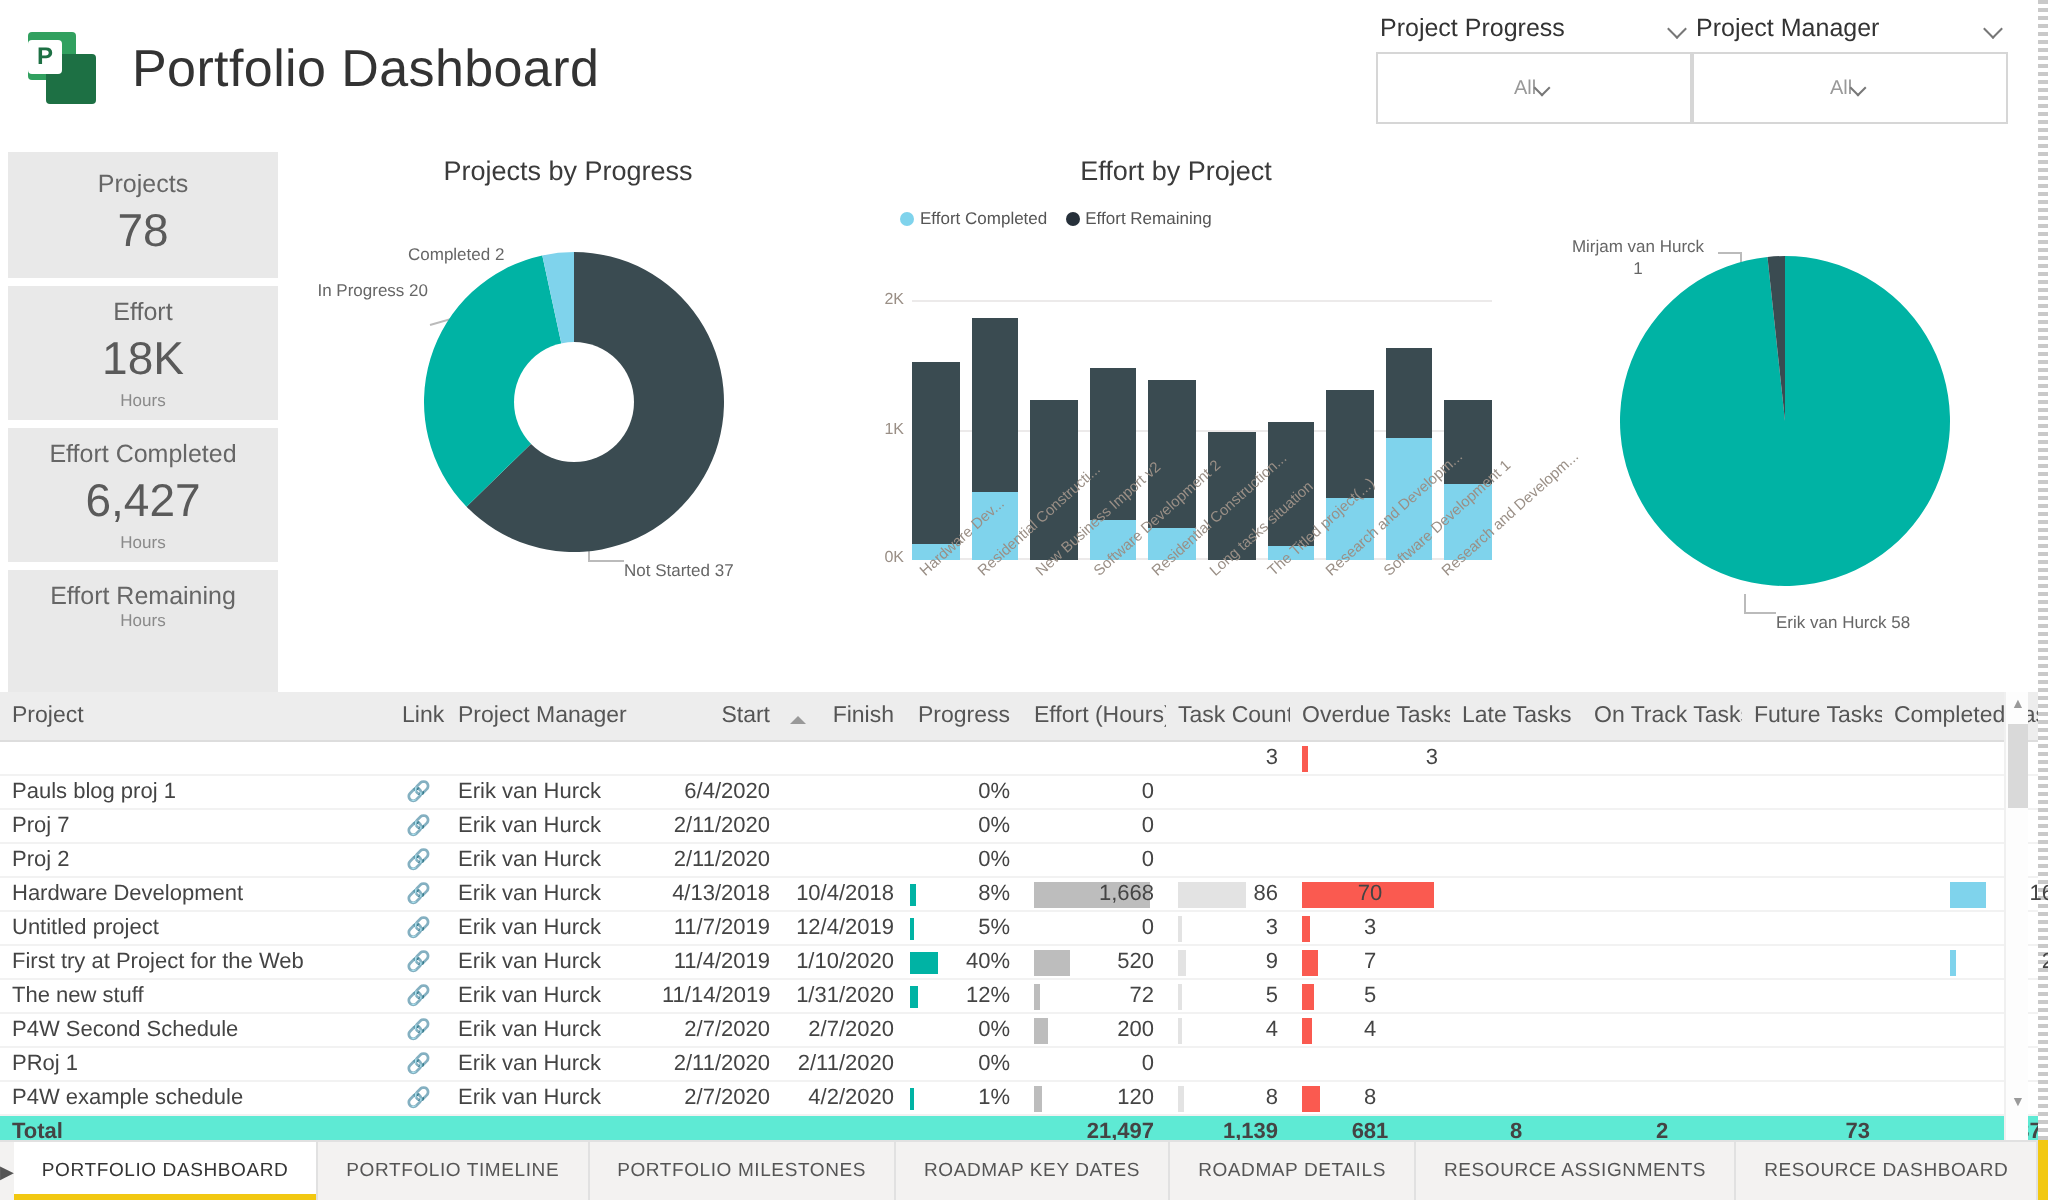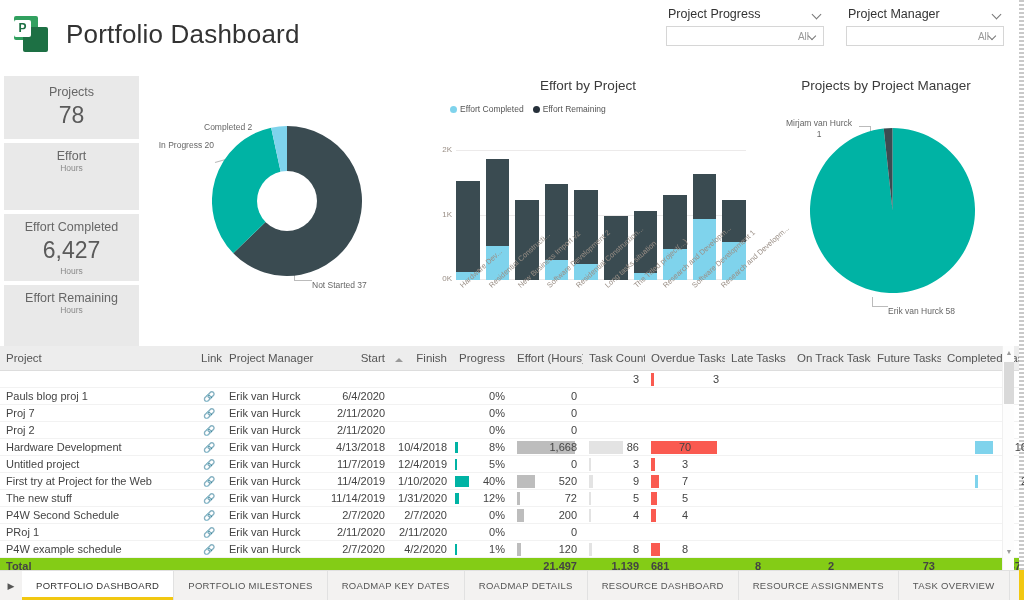--- a/index.html
+++ b/index.html
@@ -24,29 +24,29 @@
     position:absolute; left:11px; top:13px; width:25px; height:25px;
     background:#1d7044; border-radius:2px;
   }
   .proj-icon .sq-p {
     position:absolute; left:2px; top:6px; width:17px; height:17px;
     background:#fff; border-radius:2px; color:#1d7044;
     font-size:12px; font-weight:bold; text-align:center; line-height:17px;
   }
   .app-title { font-size:26px; color:#333; font-weight:400; letter-spacing:0.2px; }
 
-  .slicers { position:absolute; right:20px; top:4px; display:flex; gap:22px; }
+  .slicers { position:absolute; right:20px; top:4px; display:flex; }
   .slicer { width:158px; }
   .slicer-head {
     display:flex; align-items:center; justify-content:space-between;
     font-size:12.5px; color:#333; padding:3px 2px 5px 2px;
   }
   .slicer-box {
-    display:flex; align-items:center; justify-content:flex-end;
-    border:1px solid #d6d6d6; height:20px; padding:0 5px;
+    display:flex; align-items:center; justify-content:center;
+    border:1px solid #d6d6d6; height:36px; padding:0 5px;
     font-size:10px; color:#999; background:#fff;
   }
   .chev { width:9px; height:9px; position:relative; flex:0 0 auto; }
   .chev:before {
     content:""; position:absolute; left:0; top:1px; width:6px; height:6px;
     border-right:1.3px solid #777; border-bottom:1.3px solid #777;
     transform: rotate(45deg);
   }
   .chev.sm:before { width:5px; height:5px; border-width:1px; }
 
@@ -117,21 +117,21 @@
     border-left:4px solid transparent; border-right:4px solid transparent;
     border-bottom:4px solid #999;
   }
   table.grid tbody td {
     height:17px; padding:0 6px; color:#444; border-bottom:1px solid #f2f2f2;
     text-align:right; white-space:nowrap; overflow:hidden; vertical-align:middle;
   }
   table.grid tbody td.left { text-align:left; }
   table.grid tbody td.ctr { text-align:center; }
   tr.total td {
-    background:#84cc16; font-weight:bold; color:#444; height:19px;
+    background:#5eead4; font-weight:bold; color:#444; height:19px;
     border-bottom:none; border-top:1px solid #ddd;text-decoration:underline;
   }
   .link-icon {
     display:inline-block; width:12px; height:9px; position:relative; color:#5aa9c4;
     font-size:10px; line-height:9px;
   }
   td.barcell { position:relative; padding:0 6px; }
   td.barcell .bg {
     position:absolute; top:2px; height:13px; left:6px;
   }
@@ -216,34 +216,36 @@
   </div>
 
   <div class="kpis">
     <div class="kpi k1">
       <div class="lbl">Projects</div>
       <div class="val">78</div>
       <div class="unit"></div>
     </div>
     <div class="kpi k2">
       <div class="lbl">Effort</div>
+      <div class="val">18K</div>
       <div class="unit">Hours</div>
     </div>
     <div class="kpi k3">
       <div class="lbl">Effort Completed</div>
       <div class="val">6,427</div>
       <div class="unit">Hours</div>
     </div>
     <div class="kpi k4">
       <div class="lbl">Effort Remaining</div>
       <div class="unit">Hours</div>
     </div>
   </div>
 
   <div class="donut-panel">
+    <div class="panel-title">Projects by Progress</div>
 
     <div class="lbl-callout" style="left:60px; top:44px;">
       <span>Completed 2</span>
     </div>
     <div class="leader" style="left:130px; top:52px; width:18px; height:1px;"></div>
     <div class="leader" style="left:147px; top:52px; width:1px; height:10px;"></div>
 
     <div class="lbl-callout" style="left:8px; top:62px; text-align:right; width:62px; white-space:normal;">
       <span>In Progress 20</span>
     </div>
@@ -340,21 +342,20 @@
         <div class="xlab" style="left: 118px; top: 2px;">Residential Construction...</div>
         <div class="xlab" style="left: 147px; top: 2px;">Long tasks situation</div>
         <div class="xlab" style="left: 176px; top: 2px;">The Titled project(...)</div>
         <div class="xlab" style="left: 205px; top: 2px;">Research and Developm...</div>
         <div class="xlab" style="left: 234px; top: 2px;">Software Development 1</div>
         <div class="xlab" style="left: 263px; top: 2px;">Research and Developm...</div>
       </div>
   </div>
 
   <div class="pie-panel">
-    <div class="panel-title">Projects by Project Manager</div>
 
     <div class="lbl-callout" style="left:28px; top:40px; text-align:center; width:78px;">
       <span>Mirjam van Hurck</span><br><span>1</span>
     </div>
     <div class="leader" style="left:107px; top:48px; width:12px; height:1px;"></div>
     <div class="leader" style="left:118px; top:48px; width:1px; height:12px;"></div>
 
     <div class="lbl-callout" style="left:136px; top:228px;">
       <span>Erik van Hurck 58</span>
     </div>
@@ -703,45 +704,46 @@
           </tr>
           <tr class="total">
             <td class="left">Total</td>
             <td></td>
             <td></td>
             <td></td>
             <td></td>
             <td></td>
             <td>21,497</td>
             <td>1,139</td>
-            <td style="text-align:left;">681</td>
+            <td style="text-align:center;">681</td>
             <td style="text-align:center;">8</td>
             <td style="text-align:center;">2</td>
             <td>73</td>
             <td>375</td>
           </tr>
         </tbody>
     </table>
   </div>
 
   <div class="vscroll">
     <div class="up">▲</div>
     <div class="vthumb"></div>
     <div class="down">▼</div>
   </div>
   <div class="vtrack-right"></div>
 
   <div class="tabbar">
     <div class="tab-arrow">▶</div>
     <div id="tabs" style="display:flex;">
         <div class="tab active">PORTFOLIO DASHBOARD</div>
+        <div class="tab">PORTFOLIO TIMELINE</div>
         <div class="tab">PORTFOLIO MILESTONES</div>
         <div class="tab">ROADMAP KEY DATES</div>
         <div class="tab">ROADMAP DETAILS</div>
+        <div class="tab">RESOURCE ASSIGNMENTS</div>
         <div class="tab">RESOURCE DASHBOARD</div>
-        <div class="tab">RESOURCE ASSIGNMENTS</div>
         <div class="tab">TASK OVERVIEW</div>
       </div>
     <div class="tab-end"></div>
     <div class="tab-caret"></div>
   </div>
 
 </div>
 
 </body></html>

